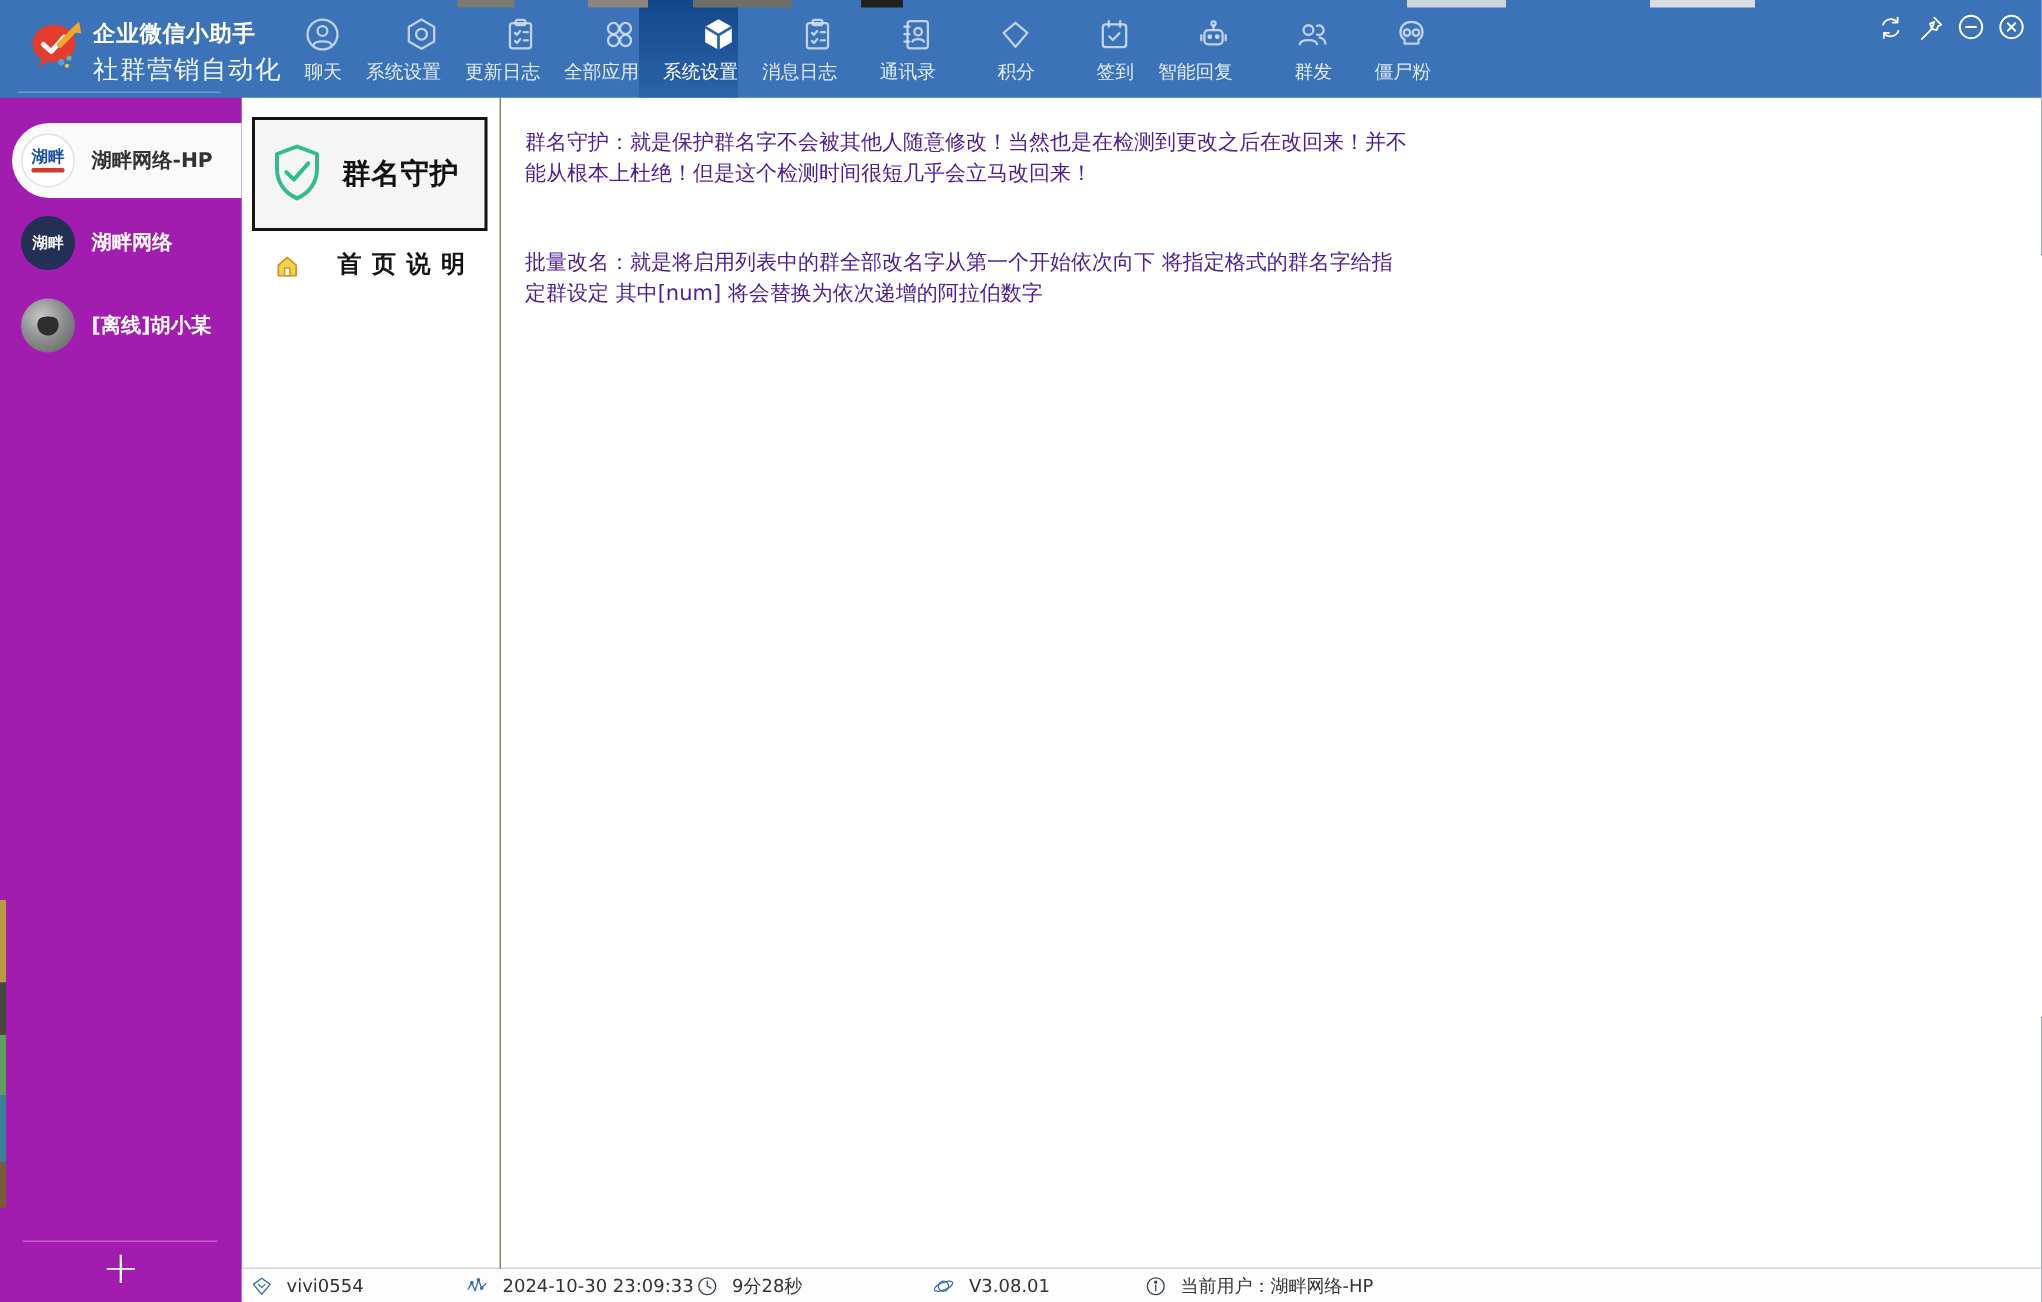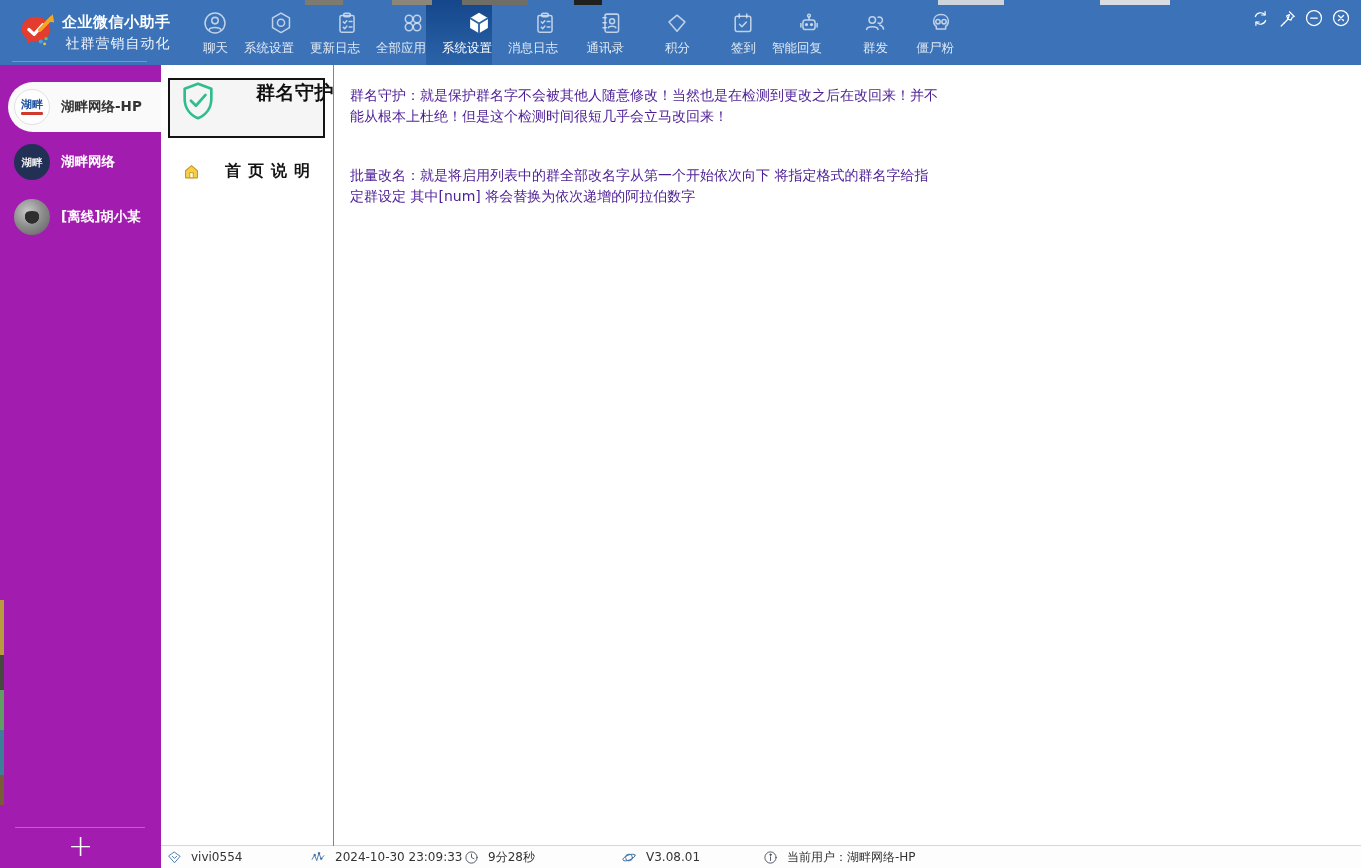--- a/index.html
+++ b/index.html
@@ -7,21 +7,21 @@
   body { font-family:"DejaVu Sans","Liberation Sans",sans-serif; background:#3b72b8; }
   .screen { position:relative; width:1361px; height:868px; background:#3b72b8; overflow:hidden; }
 
   
   .topbar { position:absolute; left:0; top:0; width:100%; height:65px; background:#3b72b8; z-index:5; }
   .logo-area { position:absolute; left:0; top:0; width:161px; height:65px; }
   .logo-area .underline { position:absolute; left:12px; right:14px; bottom:3px; height:1px; background:rgba(255,255,255,.28); }
   .logo-icon { position:absolute; left:15px; top:10px; width:44px; height:42px; }
   .logo-text { position:absolute; left:62px; top:13px; color:#fff; }
   .logo-title { font-size:15px; font-weight:bold; letter-spacing:.5px; white-space:nowrap; }
-  .logo-sub { font-size:14px; margin-top:3px; letter-spacing:1px; color:rgba(255,255,255,.92); white-space:nowrap;text-align:right; }
+  .logo-sub { font-size:17px; margin-top:3px; letter-spacing:1px; color:rgba(255,255,255,.92); white-space:nowrap; }
 
   .tabs { position:absolute; left:162px; top:0; height:65px; display:flex; }
   .tab { width:66px; height:65px; display:flex; flex-direction:column; align-items:flex-end; padding-top:10px; cursor:pointer; }
   .tab .t-icon { width:26px; height:26px; opacity:.8; }
   .tab .t-label { margin-top:4px; font-size:12.5px; color:rgba(255,255,255,.85); white-space:nowrap; }
   .tab.active { background:linear-gradient(180deg,#14468a 0%, #2c64a9 100%); }
   .tab.active .t-icon { opacity:1; }
   .tab.active .t-label { color:#fff; }
   svg.licon { stroke:rgba(255,255,255,.85); stroke-width:1.4; fill:none; stroke-linecap:round; stroke-linejoin:round; }
 
@@ -42,28 +42,28 @@
   .avatar.av-dark .av-txt { color:#f2f2f2; font-size:10.5px; font-weight:bold; line-height:11px; }
   .avatar.av-photo { background:radial-gradient(circle at 38% 35%, #c9c9c9 0%, #8f8f8f 45%, #5c5c5c 100%); position:relative; }
   .avatar.av-photo::after { content:""; position:absolute; left:9px; top:12px; width:18px; height:14px; background:radial-gradient(circle at 50% 40%, #2e2e2e 0%, #2e2e2e 55%, transparent 60%); border-radius:45%; }
   .sidebar .bottom-divider { position:absolute; left:15px; width:130px; bottom:40px; height:1px; background:rgba(255,255,255,.3); }
   .add-account { position:absolute; left:0; right:0; bottom:2px; height:38px; text-align:center; color:#fff; font-size:30px; font-weight:200; line-height:36px; cursor:pointer; }
 
   
   .main { position:absolute; left:161px; top:65px; right:0; bottom:0; background:#fff; }
   .v-divider { position:absolute; left:172px; top:0; bottom:22px; width:1px; background:#8a8a5c; z-index:3; }
 
-  .header-box { position:absolute; left:7px; top:13px; width:157px; height:60px; border:2px solid #141414; background:#f5f5f5; display:flex; align-items:flex-start;gap:28px; }
+  .header-box { position:absolute; left:7px; top:13px; width:157px; height:76px; border:2px solid #141414; background:#f5f5f5; display:flex; align-items:center; }
   .header-box .shield { margin-left:8px; width:40px; height:44px; flex:0 0 40px; }
   .header-box .hb-label { margin-left:10px; font-size:19px; font-weight:bold; color:#111; letter-spacing:.5px; white-space:nowrap; }
 
   .menu-item { position:absolute; left:0; width:172px; height:32px; display:flex; align-items:center; cursor:pointer; }
   .menu-item .m-icon { margin-left:21px; width:19px; height:19px; flex:0 0 19px; }
   .menu-item .m-label { margin-left:24px; font-size:16px; font-weight:bold; color:#141414; letter-spacing:7px; white-space:nowrap; }
-  .menu-item.mi-home { top:90px; }
+  .menu-item.mi-home { top:90px;align-items:flex-end; }
   .menu-item.mi-list { top:130px; background:#ececec; }
 
   .content { position:absolute; left:189px; top:0; right:0; }
   .content p { width:588px; font-size:14px; line-height:21px; color:#4c1d95; word-break:break-all; }
   .content p.p1 { margin-top:20px; }
   .content p.p2 { margin-top:38px; }
 
   
   .statusbar { position:absolute; left:0; right:0; bottom:0; height:23px; background:#fdfdfd; border-top:1px solid #d6d6d6; font-size:12px; color:#333; z-index:2; }
   .sb-item { position:absolute; top:0; height:22px; display:flex; align-items:center; gap:9px; white-space:nowrap; }

